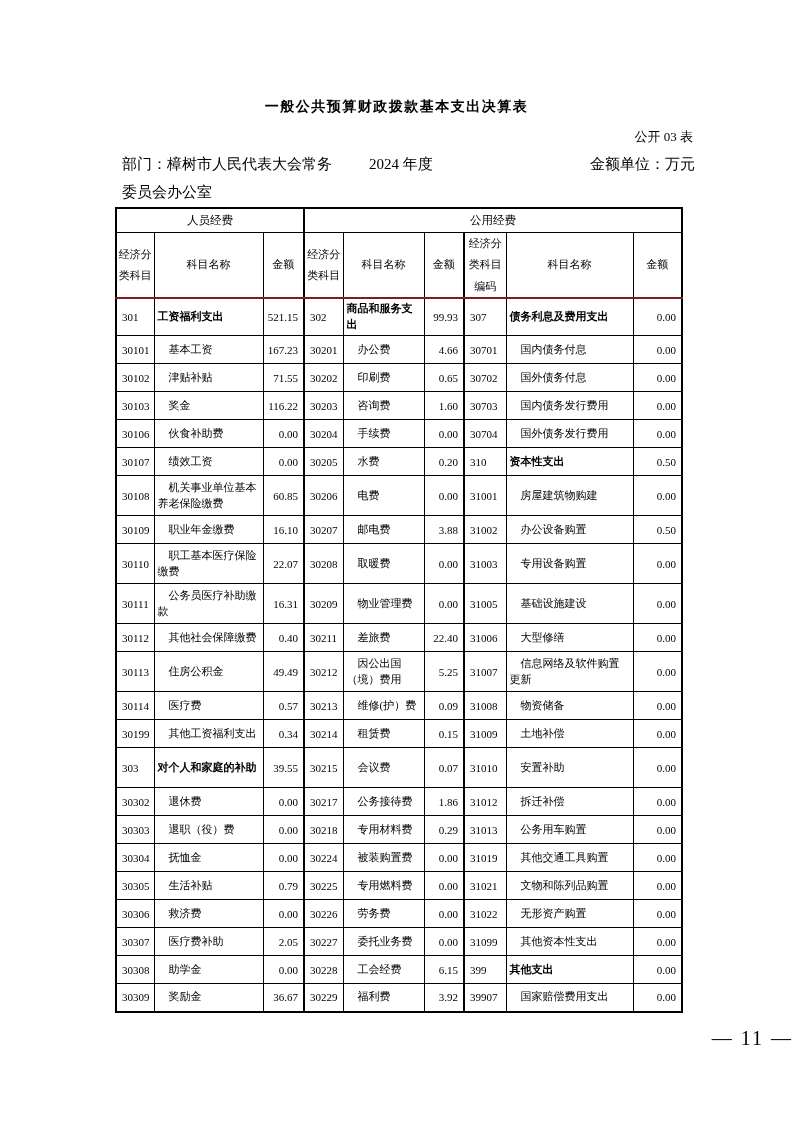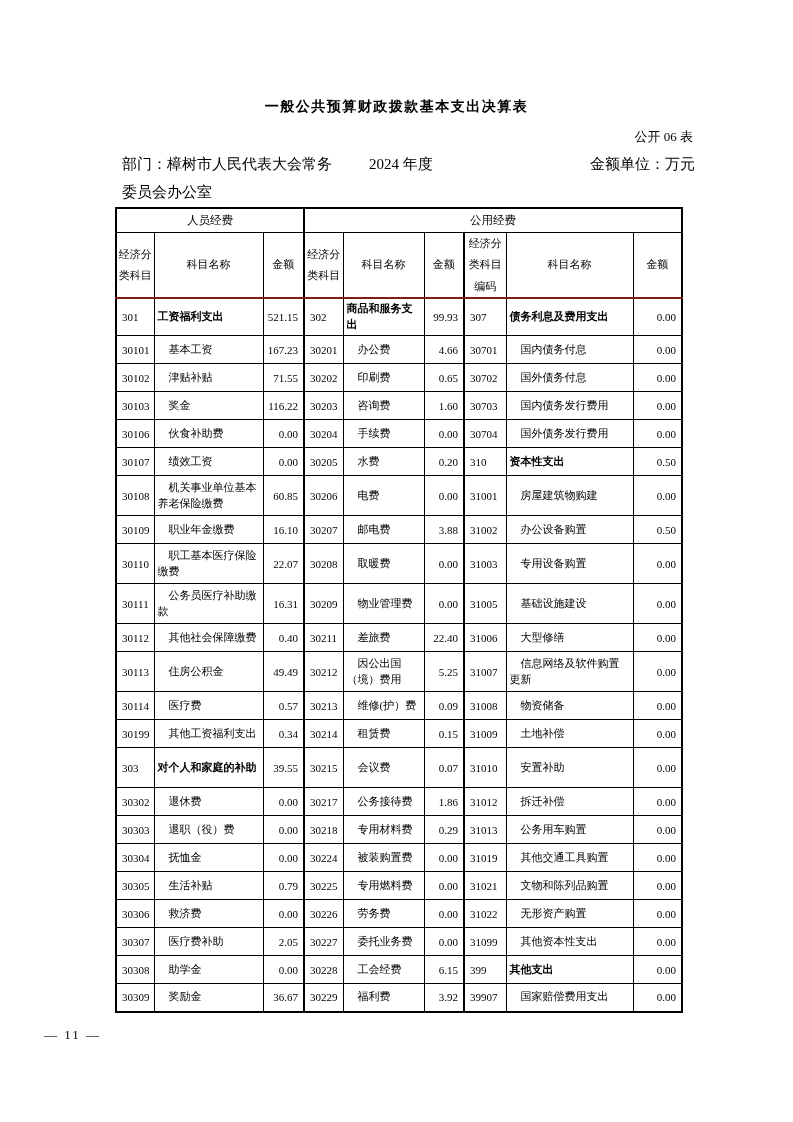--- a/index.html
+++ b/index.html
@@ -43,30 +43,30 @@
   .hdr-code7 { padding:0 3px; }
   .set-start { border-left:2px solid #000 !important; }
 
   tr.row      { height:28px; }
   tr.row.tall { height:40px; }
   td.code { text-align:left; padding-left:5px; }
   td.name { text-align:left; padding:2px 3px; text-indent:1em; line-height:1.45; }
   td.name.cat { text-indent:0; font-weight:bold; }
   td.amt  { text-align:right; padding-right:5px; }
 
-  .page-footer { text-align:left; font-size:13px; margin-top:14px; letter-spacing:2px;margin-left:44px; }
+  .page-footer { text-align:right; font-size:20px; margin-top:14px; letter-spacing:2px;margin-left:44px; }
 </style>
 </head>
 <body>
 
 <div class="page">
 
   <h1 class="doc-title">一般公共预算财政拨款基本支出决算表</h1>
 
-  <div class="pub-label">公开 06 表</div>
+  <div class="pub-label">公开 03 表</div>
 
   <div class="meta-row">
     <div class="dept">部门：樟树市人民代表大会常务委员会办公室</div>
     <div class="year">2024 年度</div>
     <div class="unit">金额单位：万元</div>
   </div>
 
   <table class="fin">
     <colgroup>
       <col style="width:38px">

